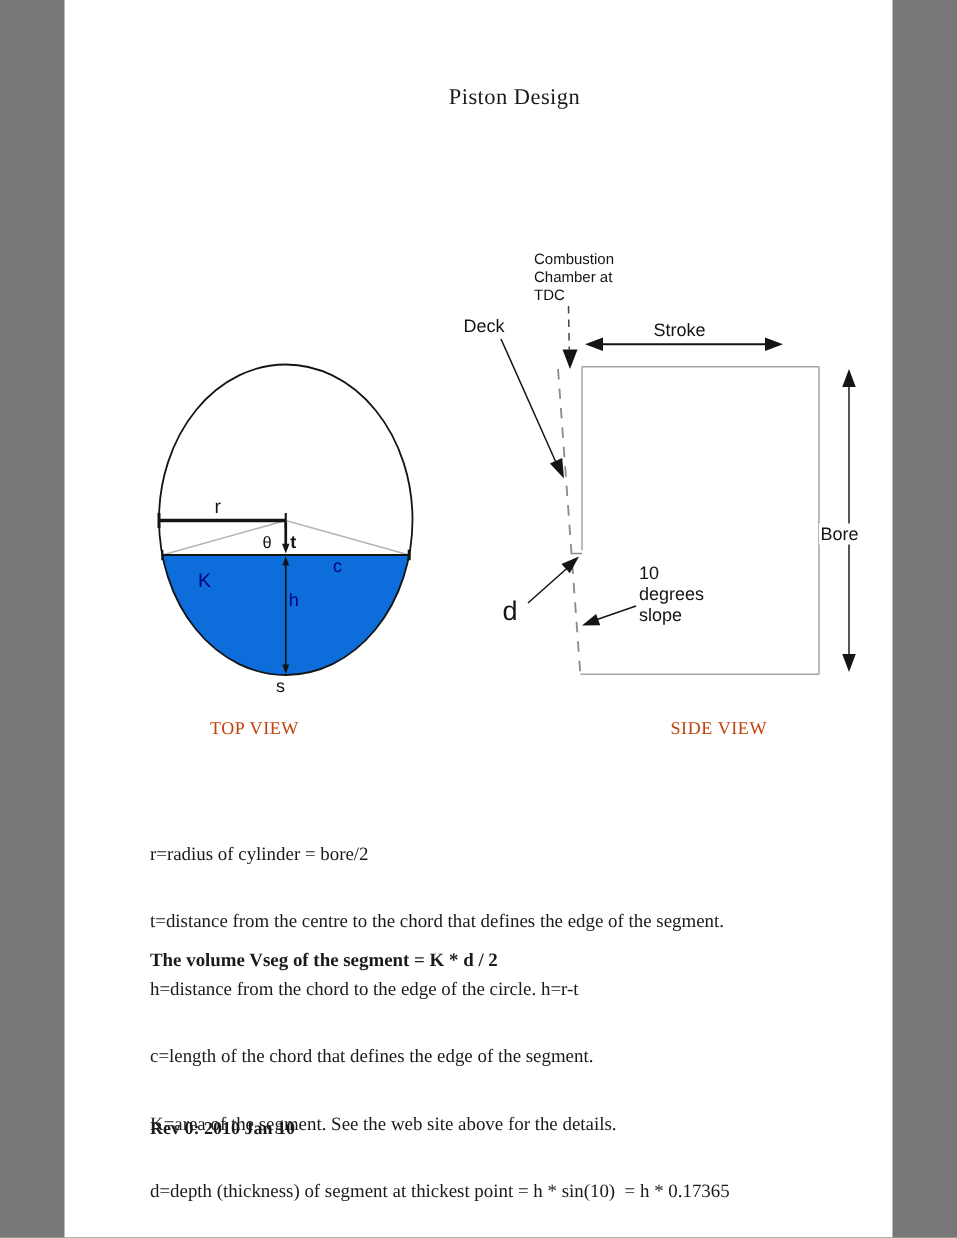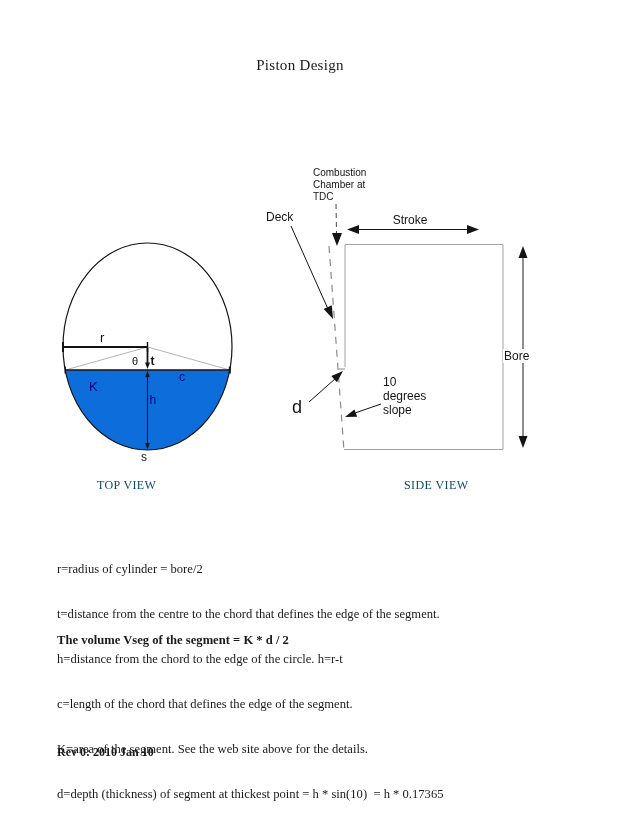--- a/index.html
+++ b/index.html
@@ -1,31 +1,31 @@
 <!DOCTYPE html>
 <html><head>
 <meta charset="utf-8">
 <style>
   html,body{margin:0;padding:0;background:#777;}
   .page{
-    position:relative;width:638px;height:825px;background:#ffffff;
+    position:relative;width:552px;height:825px;background:#ffffff;
     font-family:"Liberation Serif",serif;color:#1a1a1a;overflow:hidden;
     margin:0 auto;
   }
   .abs{position:absolute;}
   .title{
     left:40px;top:57px;width:520px;text-align:center;
     font-size:15px;letter-spacing:0.3px;
   }
   .intro{
     left:57px;top:89px;width:520px;font-size:12.6px;line-height:15px;
     white-space:pre;
   }
   .caption{
-    font-size:12px;letter-spacing:0.4px;color:#0c4a6e;
+    font-size:12px;letter-spacing:0.4px;color:#c2410c;
   }
   .defs{
     left:57px;top:532px;width:540px;font-size:12.6px;line-height:15px;
     white-space:pre;
   }
   .defs .def-line{height:15px;}
   .volume{
     left:57px;top:633px;width:520px;font-size:12.6px;white-space:pre;font-weight:bold;
   }
   .footer{

